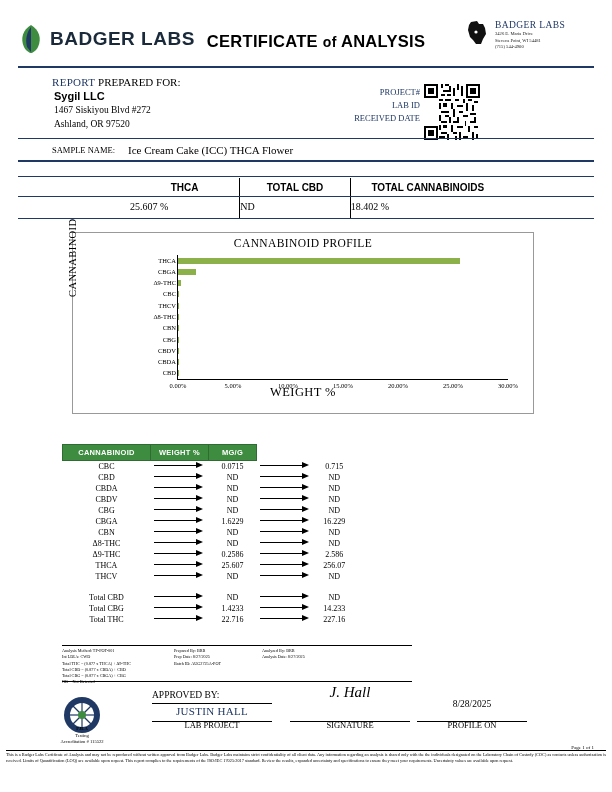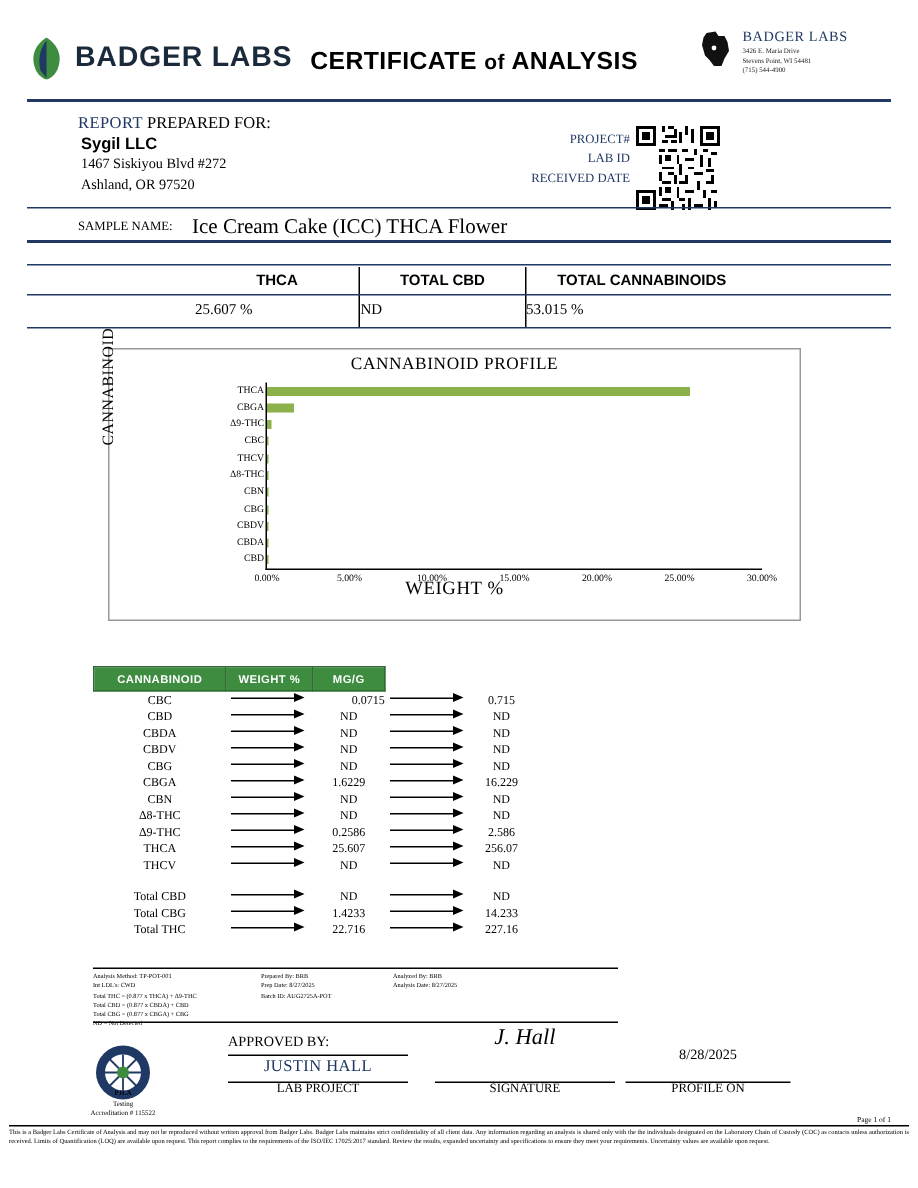--- a/index.html
+++ b/index.html
@@ -38,21 +38,21 @@
   .client-addr2 { position:absolute; left:54px; top:119px; font-size:9.5px; }
 
   .meta { position:absolute; left:270px; top:86px; width:150px; font-size:8.5px; color:#1f3864; text-align:right; }
   .meta div { line-height:1.55; }
   .meta-vals { position:absolute; left:425px; top:86px; width:90px; font-size:8.5px; color:#000; }
   .meta-vals div { line-height:1.55; }
 
   .qr { position:absolute; left:424px; top:84px; width:56px; height:56px; }
 
   .sample-line { position:absolute; left:52px; top:145px; font-size:8.5px; }
-  .sample-val { position:absolute; left:128px; top:144px; font-size:14px; }
+  .sample-val { position:absolute; left:128px; top:144px; font-size:11px; }
 
   
   .sum { position:absolute; left:130px; top:178px; width:375px; }
   .sum table { border-collapse:collapse; width:100%; font-family:"Liberation Serif", serif; }
   .sum th { font-family:"Liberation Sans", sans-serif; font-weight:bold; font-size:10px; padding:4px 0 5px; text-align:center; }
   .sum td { font-size:10px; text-align:left; padding:3px 0 6px; }
   .sum .vline { border-left:1px solid #000; }
 
   
   .chart-box { position:absolute; left:72px; top:232px; width:460px; height:180px; border:1px solid #999; background:#fff; }
@@ -249,21 +249,21 @@
     <table>
       <tbody>
           <tr>
         <th style="width:110px">THCA</th>
         <th class="vline" style="width:110px">TOTAL CBD</th>
         <th class="vline" style="width:155px">TOTAL CANNABINOIDS</th>
       </tr>
       <tr>
         <td>25.607 %</td>
         <td class="vline">ND</td>
-        <td class="vline">53.015 %</td>
+        <td class="vline">18.402 %</td>
       </tr>
     </tbody>
       </table>
   </div>
   <div class="rule" style="top:176px; height:1px;"></div>
   <div class="rule" style="top:196px; height:1px;"></div>
   <div class="rule" style="top:218px; height:1px;"></div>
 
   <div class="chart-box">
     <div class="chart-title">CANNABINOID PROFILE</div>
@@ -330,21 +330,21 @@
         <tr>
           <th>CANNABINOID</th>
           <th>WEIGHT %</th>
           <th>MG/G</th>
         </tr>
       </thead>
       <tbody id="ct-body">
           <tr>
             <td class="name">CBC</td>
             <td class="arrow"><span class="arrowline"></span></td>
-            <td style="width: 48px; text-align: right;">0.0715</td>
+            <td style="width: 48px;">0.0715</td>
             <td class="arrow"><span class="arrowline"></span></td>
             <td>0.715</td>
           </tr>
           <tr>
             <td class="name">CBD</td>
             <td class="arrow"><span class="arrowline"></span></td>
             <td style="width: 48px;">ND</td>
             <td class="arrow"><span class="arrowline"></span></td>
             <td>ND</td>
           </tr>

